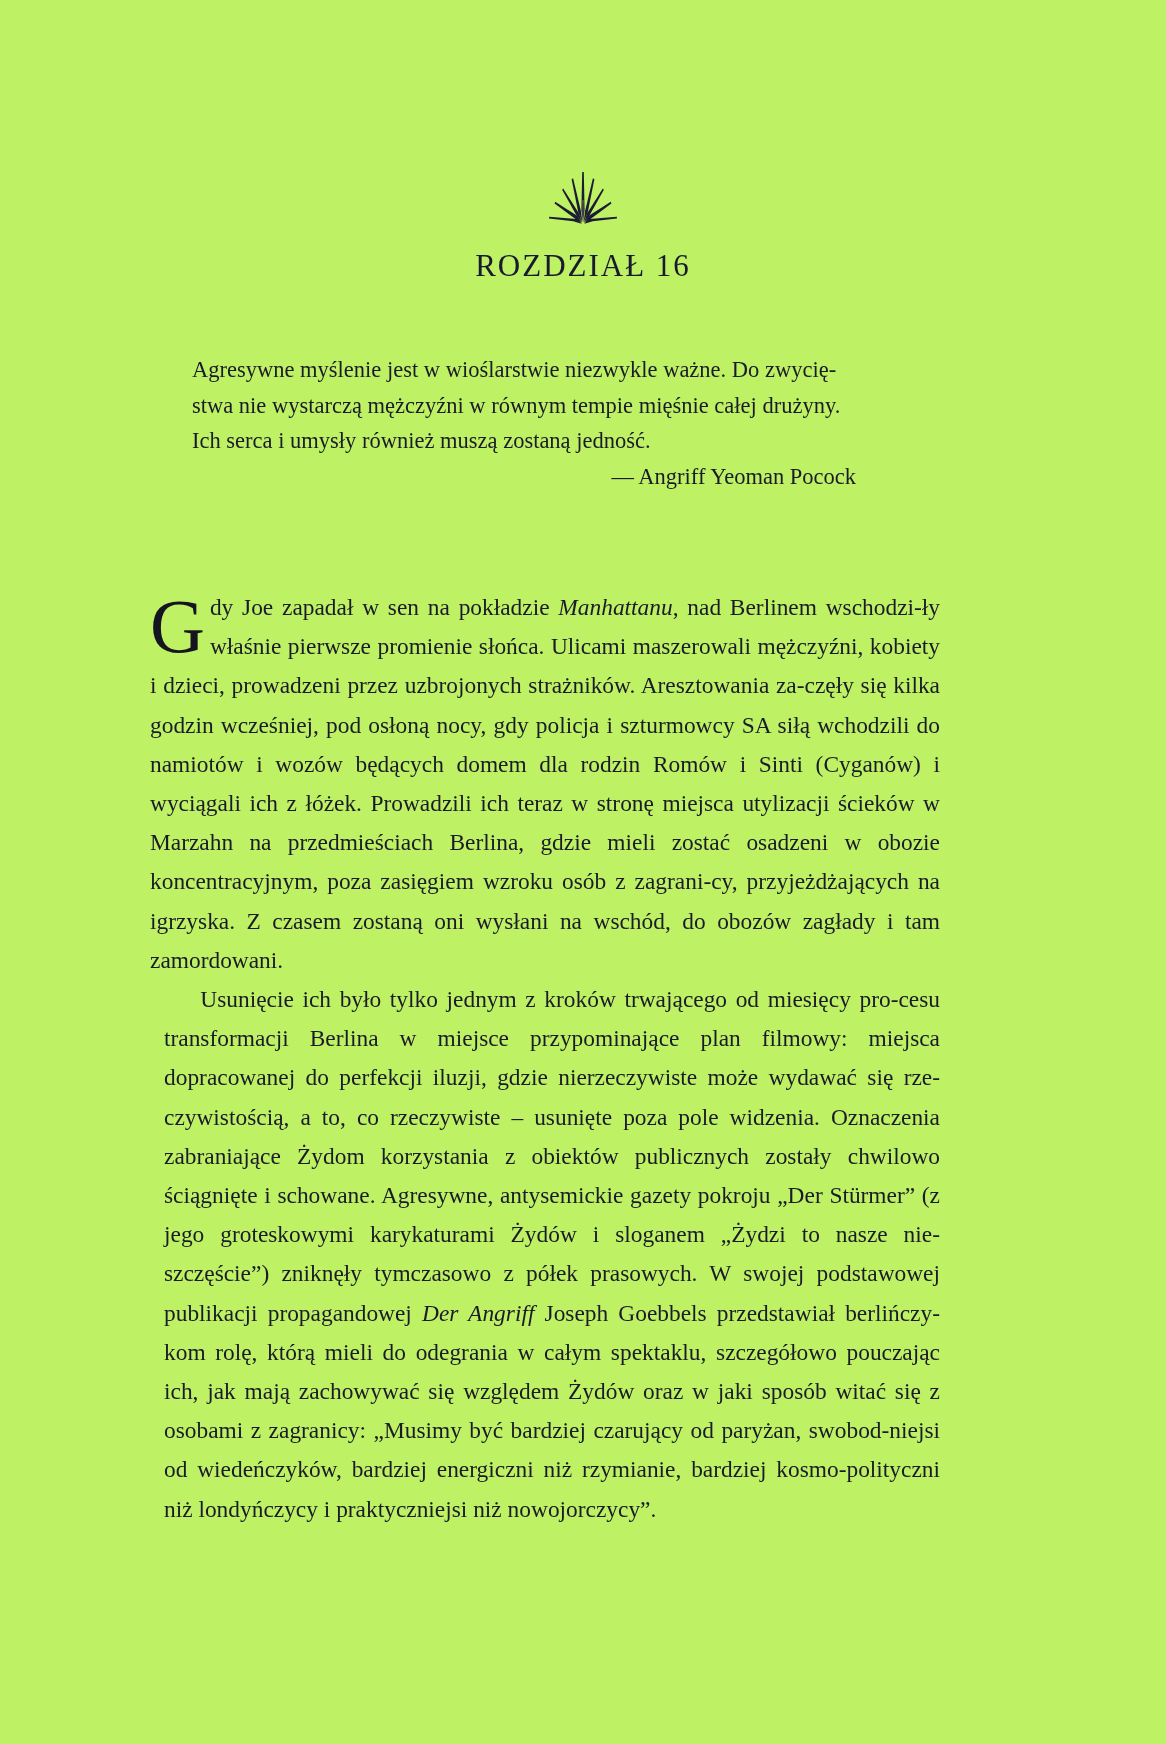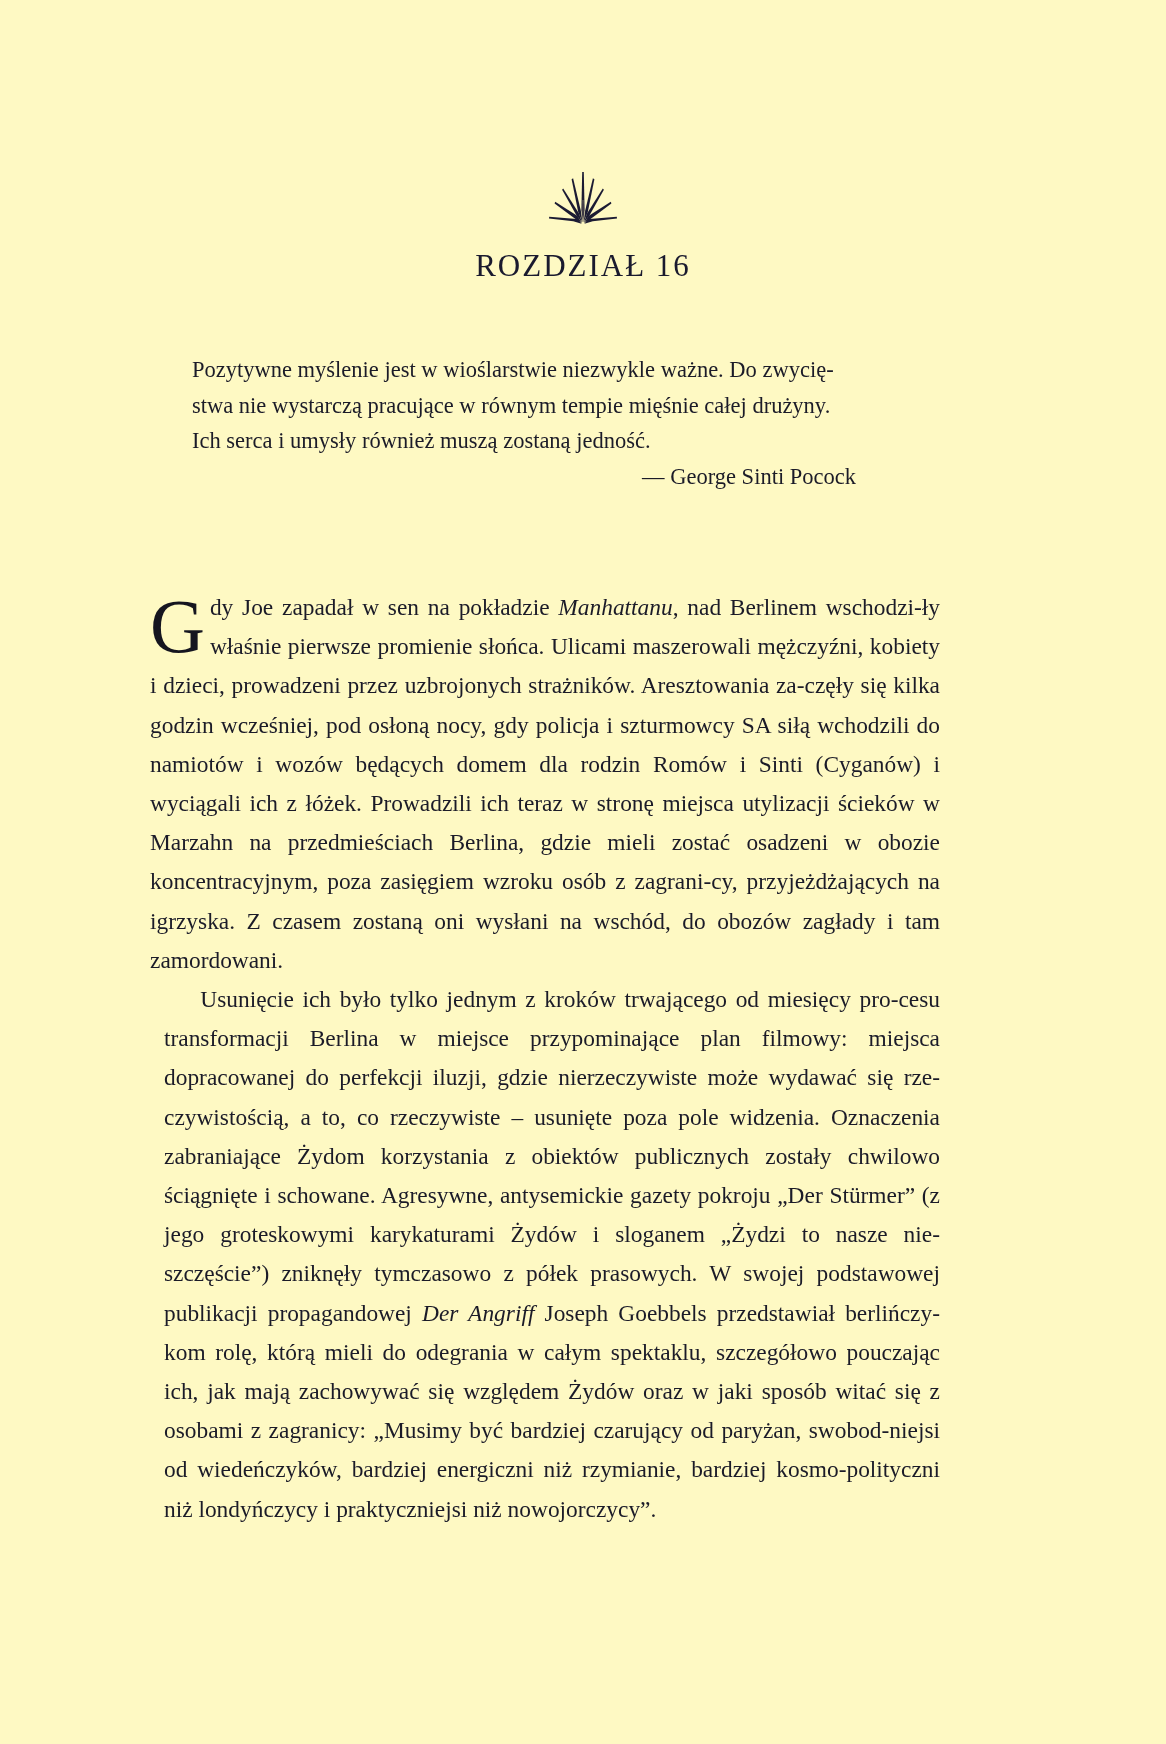--- a/index.html
+++ b/index.html
@@ -4,21 +4,21 @@
 <style>
   html, body {
     margin: 0;
     padding: 0;
     background: #ffffff;
   }
   .page {
     position: relative;
     width: 1166px;
     height: 1744px;
-    background: #fef9c3;
+    background: #bef264;
     overflow: hidden;
     font-family: "Liberation Serif", "DejaVu Serif", serif;
     color: #1b1b28;
   }
 
   
   .ornament {
     position: absolute;
     left: 0;
     right: 0;
@@ -121,24 +121,24 @@
         <g fill="#8b7d6b" opacity="0.85">
           <path d="M35.5 30 L36.5 30 L36.3 52 L35.7 52 Z"></path>
         </g>
       </svg>
     </span>
   </div>
 
   <div class="chapter-title">ROZDZIAŁ 16</div>
 
   <div class="epigraph">
-    <p class="epigraph-text">Pozytywne myślenie jest w wioślarstwie niezwykle ważne. Do zwycię-</p>
-    <p class="epigraph-text">stwa nie wystarczą pracujące w równym tempie mięśnie całej drużyny.</p>
+    <p class="epigraph-text">Agresywne myślenie jest w wioślarstwie niezwykle ważne. Do zwycię-</p>
+    <p class="epigraph-text">stwa nie wystarczą mężczyźni w równym tempie mięśnie całej drużyny.</p>
     <p class="epigraph-text">Ich serca i umysły również muszą zostaną jedność.</p>
-    <p class="epigraph-attrib">— George Sinti Pocock</p>
+    <p class="epigraph-attrib">— Angriff Yeoman Pocock</p>
   </div>
 
   <div class="body-copy">
     <p class="dropcap-para"><span>Gdy Joe zapadał w sen na pokładzie </span><em>Manhattanu</em><span>, nad Berlinem wschodzi-ły właśnie pierwsze promienie słońca. Ulicami maszerowali mężczyźni, kobiety i dzieci, prowadzeni przez uzbrojonych strażników. Aresztowania za-częły się kilka godzin wcześniej, pod osłoną nocy, gdy policja i szturmowcy SA siłą wchodzili do namiotów i wozów będących domem dla rodzin Romów i Sinti (Cyganów) i wyciągali ich z łóżek. Prowadzili ich teraz w stronę miejsca utylizacji ścieków w Marzahn na przedmieściach Berlina, gdzie mieli zostać osadzeni w obozie koncentracyjnym, poza zasięgiem wzroku osób z zagrani-cy, przyjeżdżających na igrzyska. Z czasem zostaną oni wysłani na wschód, do obozów zagłady i tam zamordowani.</span></p>
     <p class="indent"><span>Usunięcie ich było tylko jednym z kroków trwającego od miesięcy pro-cesu transformacji Berlina w miejsce przypominające plan filmowy: miejsca dopracowanej do perfekcji iluzji, gdzie nierzeczywiste może wydawać się rze-czywistością, a to, co rzeczywiste – usunięte poza pole widzenia. Oznaczenia zabraniające Żydom korzystania z obiektów publicznych zostały chwilowo ściągnięte i schowane. Agresywne, antysemickie gazety pokroju „Der Stürmer” (z jego groteskowymi karykaturami Żydów i sloganem „Żydzi to nasze nie-szczęście”) zniknęły tymczasowo z półek prasowych. W swojej podstawowej publikacji propagandowej </span><em>Der Angriff</em><span> Joseph Goebbels przedstawiał berlińczy-kom rolę, którą mieli do odegrania w całym spektaklu, szczegółowo pouczając ich, jak mają zachowywać się względem Żydów oraz w jaki sposób witać się z osobami z zagranicy: „Musimy być bardziej czarujący od paryżan, swobod-niejsi od wiedeńczyków, bardziej energiczni niż rzymianie, bardziej kosmo-polityczni niż londyńczycy i praktyczniejsi niż nowojorczycy”.</span></p>
   </div>
 
 </div>
 
 </body></html>

